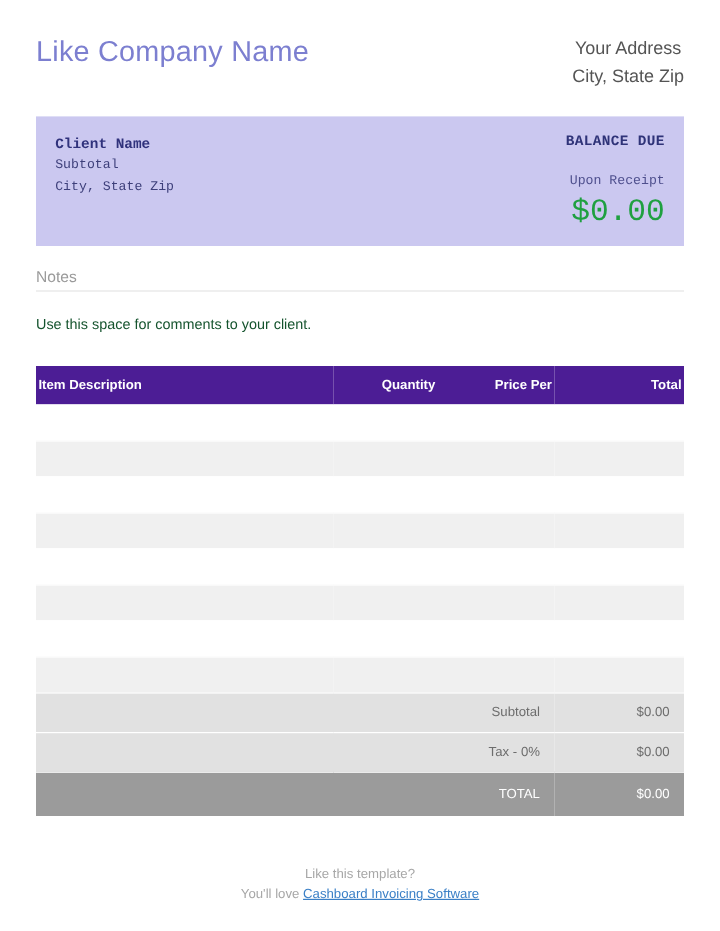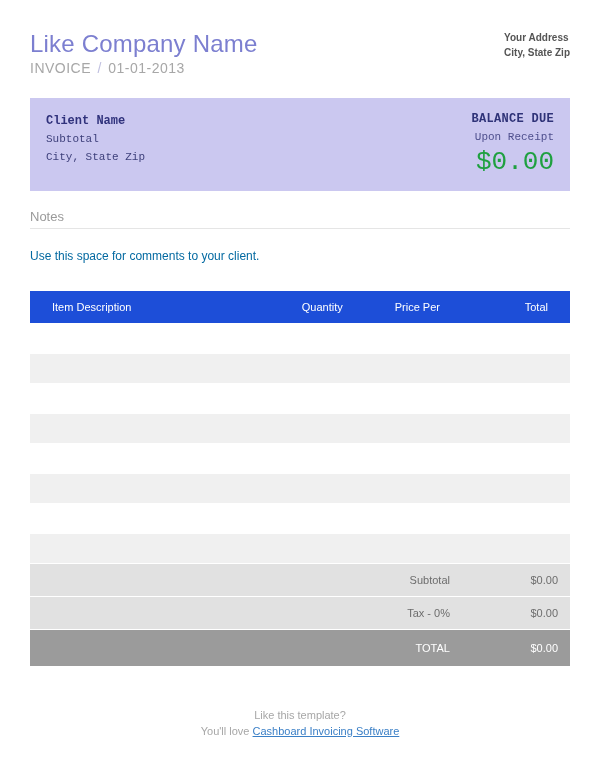--- a/index.html
+++ b/index.html
@@ -10,47 +10,47 @@
     color: #333;
     font-size: 12px;
   }
   .page { padding: 30px 30px 10px 30px; }
 
   
   .header { display: flex; justify-content: space-between; align-items: flex-start; margin-bottom: 22px;}
   .company-name { font-size: 24px; font-weight: 400; color: #7c7fd0; letter-spacing: 0.2px;}
   .invoice-line { font-size: 14px; color: #a7a7a7; margin-top: 2px; letter-spacing: 0.5px;}
   .invoice-line .slash { color: #c0c0e0; padding: 0 2px;}
-  .sender { text-align: left; font-size: 10px; color: #555; line-height: 1.5; font-weight: bold;}
+  .sender { text-align: center; font-size: 15px; color: #555; line-height: 1.5;}
 
   
   .clientbox {
     background: #cbc8f0;
     padding: 14px 16px 14px 16px;
     display: flex; justify-content: space-between; align-items: flex-start;
     margin-bottom: 18px;
     font-family: Liberation Mono, monospace;
   }
   .client-left { font-size: 11px; color: #3d3f7a; line-height: 1.6;}
   .client-left .name { font-weight: bold; color: #30327c; font-size: 12px;}
   .client-right { text-align: right; }
   .balance-due { font-weight: bold; color: #2f3378; font-size: 12px; letter-spacing: 0.3px;}
-  .receipt { color: #4e4f8d; font-size: 11px; margin-top: 5px;}
+  .receipt { color: #4e4f8d; font-size: 11px; margin-top: 20px;}
   .amount { color: #1fa040; font-size: 26px; margin-top: 4px; font-weight: 400;}
 
   
   .notes-heading { font-size: 13px; color: #9a9a9a; margin-bottom: 4px;}
   .notes-rule { border: 0; border-top: 1px solid #e5e5e5; margin-bottom: 20px;}
-  .notes-text { font-size: 12px; color: #0369a1; margin-bottom: 28px;}
+  .notes-text { font-size: 12px; color: #14532d; margin-bottom: 28px;}
 
   
   table.items { width: 100%; border-collapse: collapse; font-size: 11px;}
   table.items thead th {
-    background: #1d4ed8; color: #fff; font-weight: 400;
-    padding: 10px 22px; text-align: right;
+    background: #4c1d95; color: #fff; font-weight: 700;
+    padding: 10px 2px; text-align: right;
   }
   table.items thead th:first-child { text-align: left; width: 46%;}
   table.items thead th:nth-child(2){ width:16%;}
   table.items thead th:nth-child(3){ width:18%;}
   table.items thead th:nth-child(4){ width:20%;}
   table.items tbody td {
     padding: 0; height: 30px;
     border-bottom: 1px solid #fff;
   }
   table.items tbody tr:nth-child(odd) td { background: #ffffff;}
@@ -79,23 +79,20 @@
   .footer a { color: #3a7fc6; text-decoration: underline; }
 </style>
 </head>
 <body>
 
 <div class="page">
 
   <div class="header">
     <div>
       <div class="company-name">Like Company Name</div>
-      <div class="invoice-line">
-        <span>INVOICE</span><span class="slash"> / </span><span>01-01-2013</span>
-      </div>
     </div>
     <div class="sender">
       <div>Your Address</div>
       <div>City, State Zip</div>
     </div>
   </div>
 
   <div class="clientbox">
     <div class="client-left">
       <div class="name">Client Name</div>

